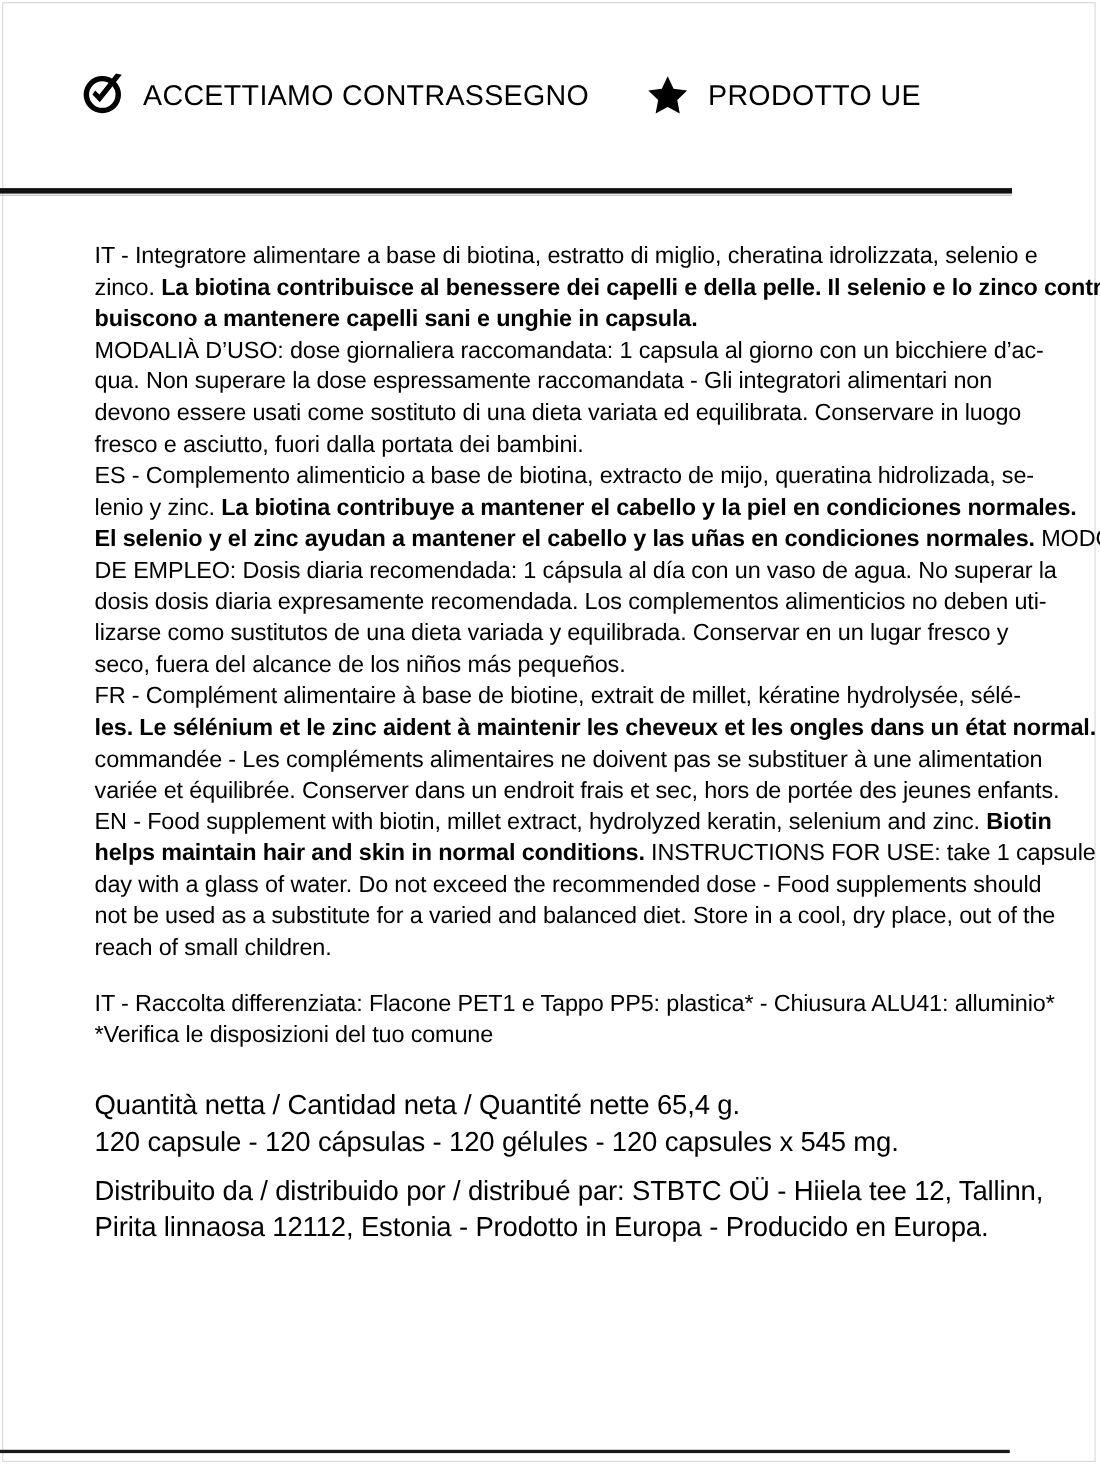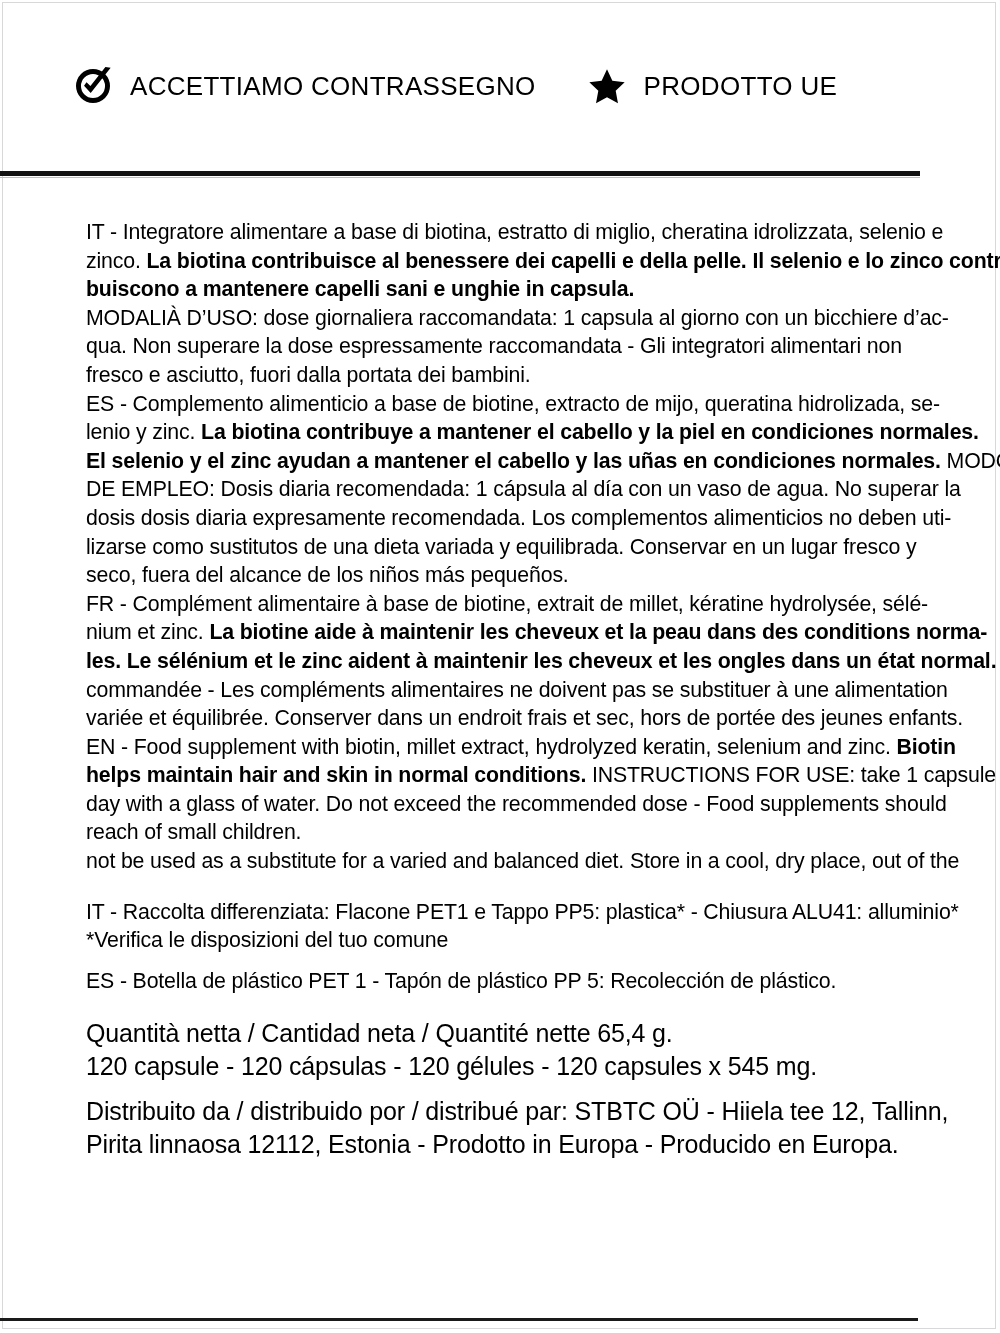--- a/index.html
+++ b/index.html
@@ -172,56 +172,55 @@
   <div class="divider-thin-tail"></div>
 
   <div class="label-body">
 
     <div class="blk">
       <div class="ln">IT - Integratore alimentare a base di biotina, estratto di miglio, cheratina idrolizzata, selenio e</div>
       <div class="ln"><span>zinco. </span><b>La biotina contribuisce al benessere dei capelli e della pelle. Il selenio e lo zinco contri-</b></div>
       <div class="ln"><b>buiscono a mantenere capelli sani e unghie in capsula.</b></div>
       <div class="ln">MODALIÀ D’USO: dose giornaliera raccomandata: 1 capsula al giorno  con un bicchiere d’ac-</div>
       <div class="ln">qua. Non superare la dose espressamente raccomandata - Gli integratori alimentari non</div>
+      <div class="ln">devono essere usati come sostituto di una dieta variata ed equilibrata. Conservare in luogo</div>
       <div class="ln">fresco e asciutto, fuori dalla portata dei bambini.</div>
     </div>
 
     <div class="blk">
-      <div class="ln">ES - Complemento alimenticio a base de biotine, extracto de mijo, queratina hidrolizada, se-</div>
+      <div class="ln">ES - Complemento alimenticio a base de biotina, extracto de mijo, queratina hidrolizada, se-</div>
       <div class="ln"><span>lenio y zinc. </span><b>La biotina contribuye a mantener el cabello y la piel en condiciones normales.</b></div>
       <div class="ln"><b>El selenio y el zinc ayudan a mantener el cabello y las uñas en condiciones normales. </b><span>MODO</span></div>
       <div class="ln">DE EMPLEO: Dosis diaria recomendada: 1 cápsula al día con un vaso de agua. No superar la</div>
       <div class="ln">dosis dosis diaria expresamente recomendada. Los complementos alimenticios no deben uti-</div>
       <div class="ln">lizarse como sustitutos de una dieta variada y equilibrada. Conservar en un lugar fresco y</div>
       <div class="ln">seco, fuera del alcance de los niños más pequeños.</div>
     </div>
 
     <div class="blk">
       <div class="ln">FR  -  Complément alimentaire à base de biotine, extrait de millet, kératine hydrolysée, sélé-</div>
-      <div class="ln"><span>nium et zinc. </span><b>La biotine aide à maintenir les cheveux et la peau dans des conditions norma-</b></div>
       <div class="ln"><b>les. Le sélénium et le zinc aident à maintenir les cheveux et les ongles dans un état normal.</b></div>
       <div class="ln">commandée - Les compléments alimentaires ne doivent pas se substituer à une alimentation</div>
       <div class="ln">variée et équilibrée. Conserver dans un endroit frais et sec, hors de portée des jeunes enfants.</div>
     </div>
 
     <div class="blk">
       <div class="ln"><span>EN - Food supplement with biotin, millet extract, hydrolyzed keratin, selenium and zinc. </span><b>Biotin</b></div>
       <div class="ln"><b>helps maintain hair and skin in normal conditions. </b><span>INSTRUCTIONS FOR USE: take 1 capsule a</span></div>
       <div class="ln">day with a glass of water. Do not exceed the recommended dose - Food supplements should</div>
+      <div class="ln">not be used as a substitute for a varied and balanced diet. Store in a cool, dry place, out of the</div>
       <div class="ln">reach of small children.</div>
-      <div class="ln">not be used as a substitute for a varied and balanced diet. Store in a cool, dry place, out of the</div>
     </div>
 
     <div class="gap-md"></div>
 
     <div class="blk">
       <div class="ln">IT - Raccolta differenziata: Flacone PET1 e Tappo PP5: plastica* - Chiusura  ALU41: alluminio*</div>
       <div class="ln">*Verifica le disposizioni del tuo comune</div>
       <div class="gap-sm"></div>
-      <div class="ln">ES - Botella de plástico PET 1 - Tapón de plástico PP 5: Recolección de plástico.</div>
     </div>
 
     <div class="gap-md"></div>
 
     <div class="blk">
       <div class="ln big">Quantità netta / Cantidad neta /  Quantité nette 65,4 g.</div>
       <div class="ln big">120 capsule - 120 cápsulas - 120 gélules - 120 capsules x 545  mg.</div>
     </div>
 
     <div class="gap-sm"></div>

